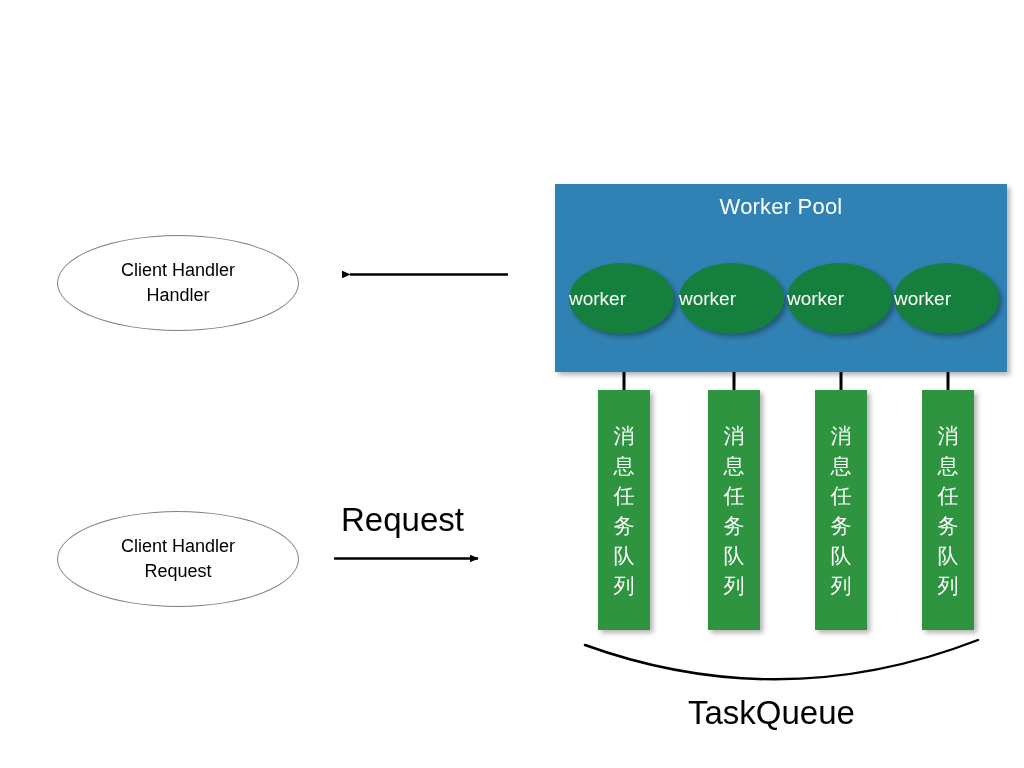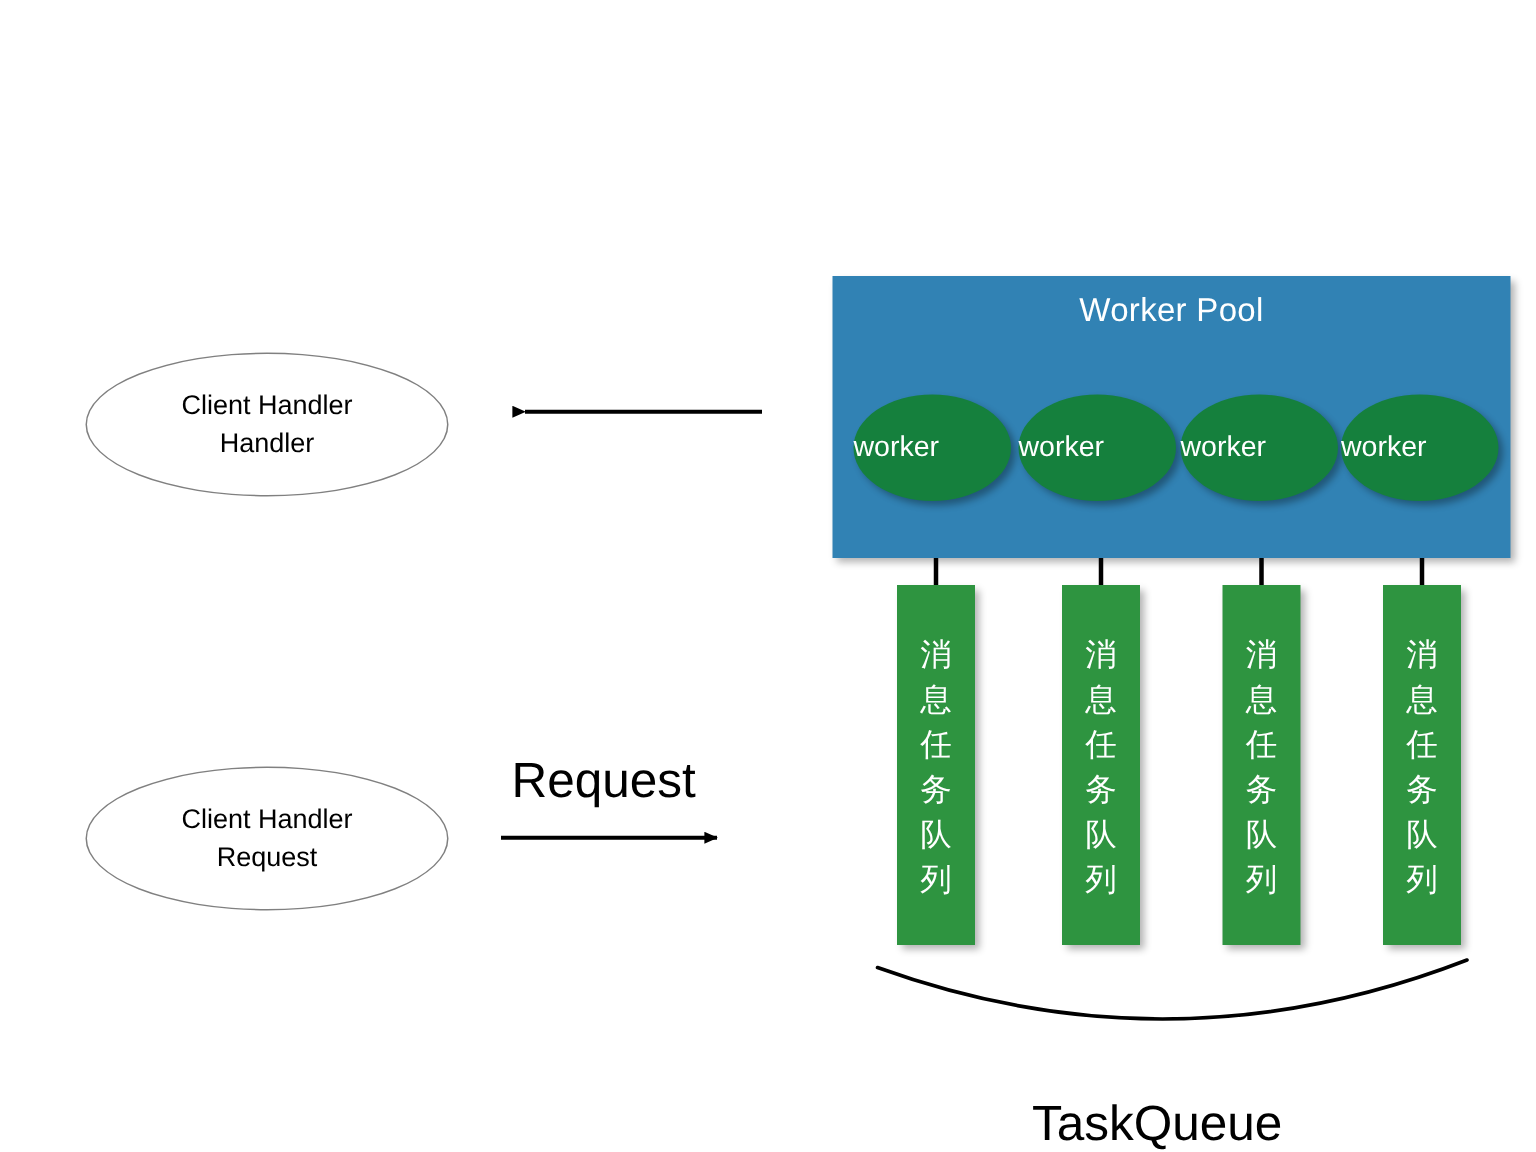--- a/index.html
+++ b/index.html
@@ -123,21 +123,20 @@
     left: 341px;
     top: 501px;
     font-size: 33px;
     line-height: 38px;
   }
   #taskqueue-label {
     left: 688px;
     top: 694px;
     font-size: 33px;
     line-height: 38px;
-    margin-top: 36px;
   }
 </style>
 </head>
 <body>
 
 <div id="canvas">
 
   <svg class="layer" viewBox="0 0 1024 768" width="1024" height="768" xmlns="http://www.w3.org/2000/svg">
     <defs>
       <marker id="arrowhead-right" markerWidth="9" markerHeight="8" refX="8.4" refY="4" orient="auto" markerUnits="userSpaceOnUse">

